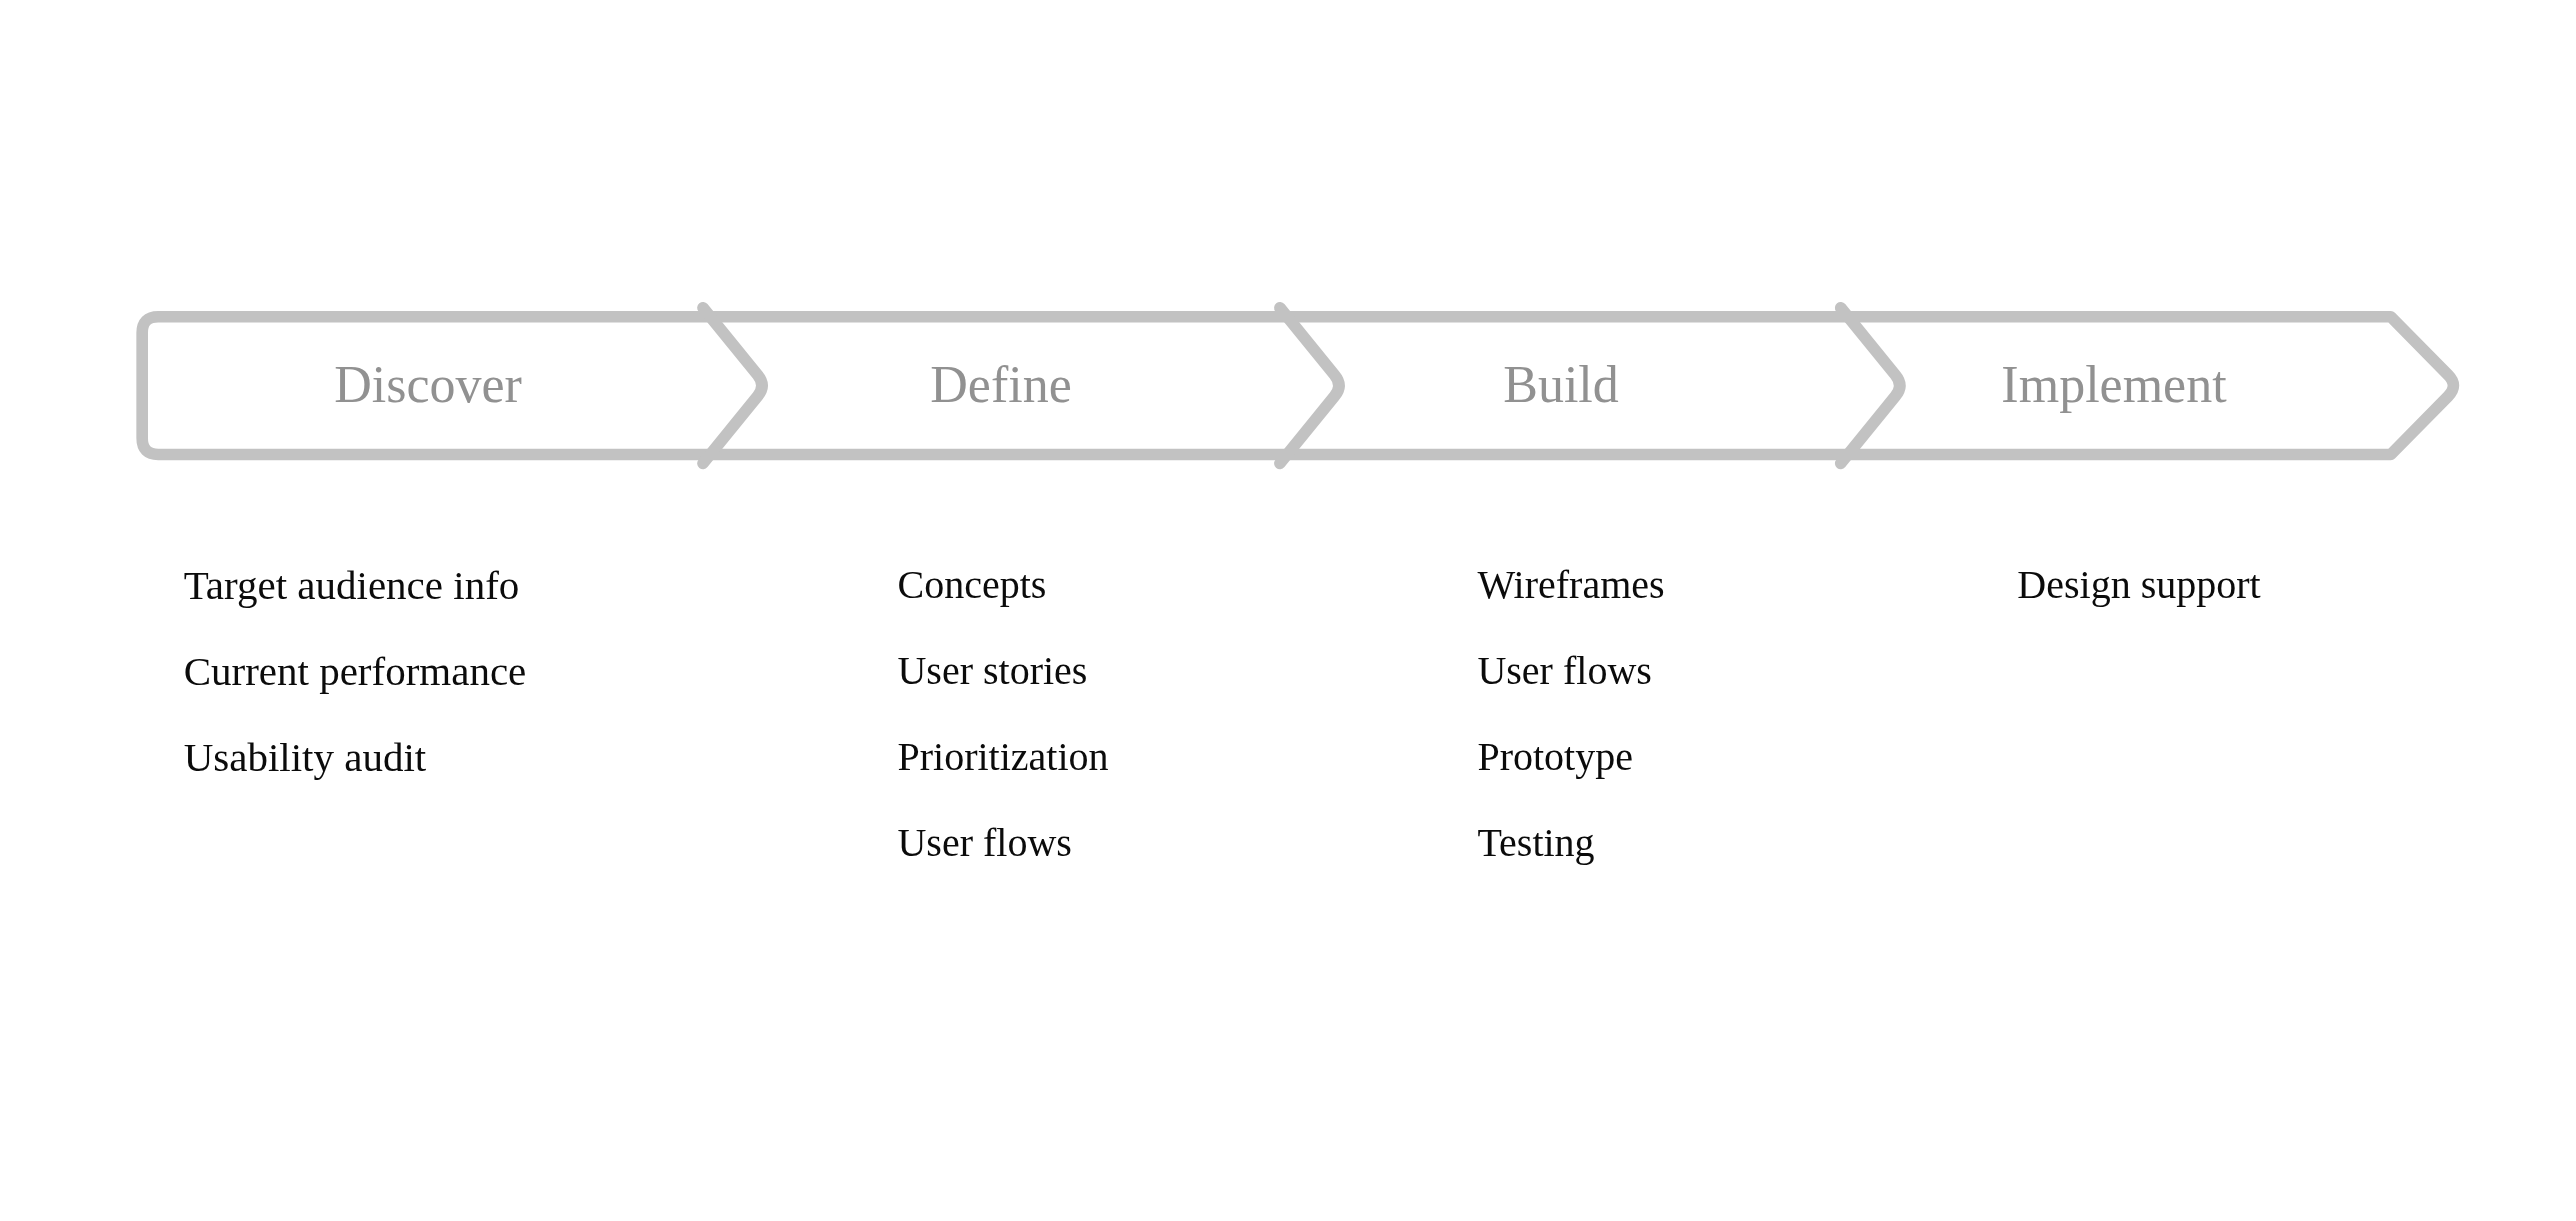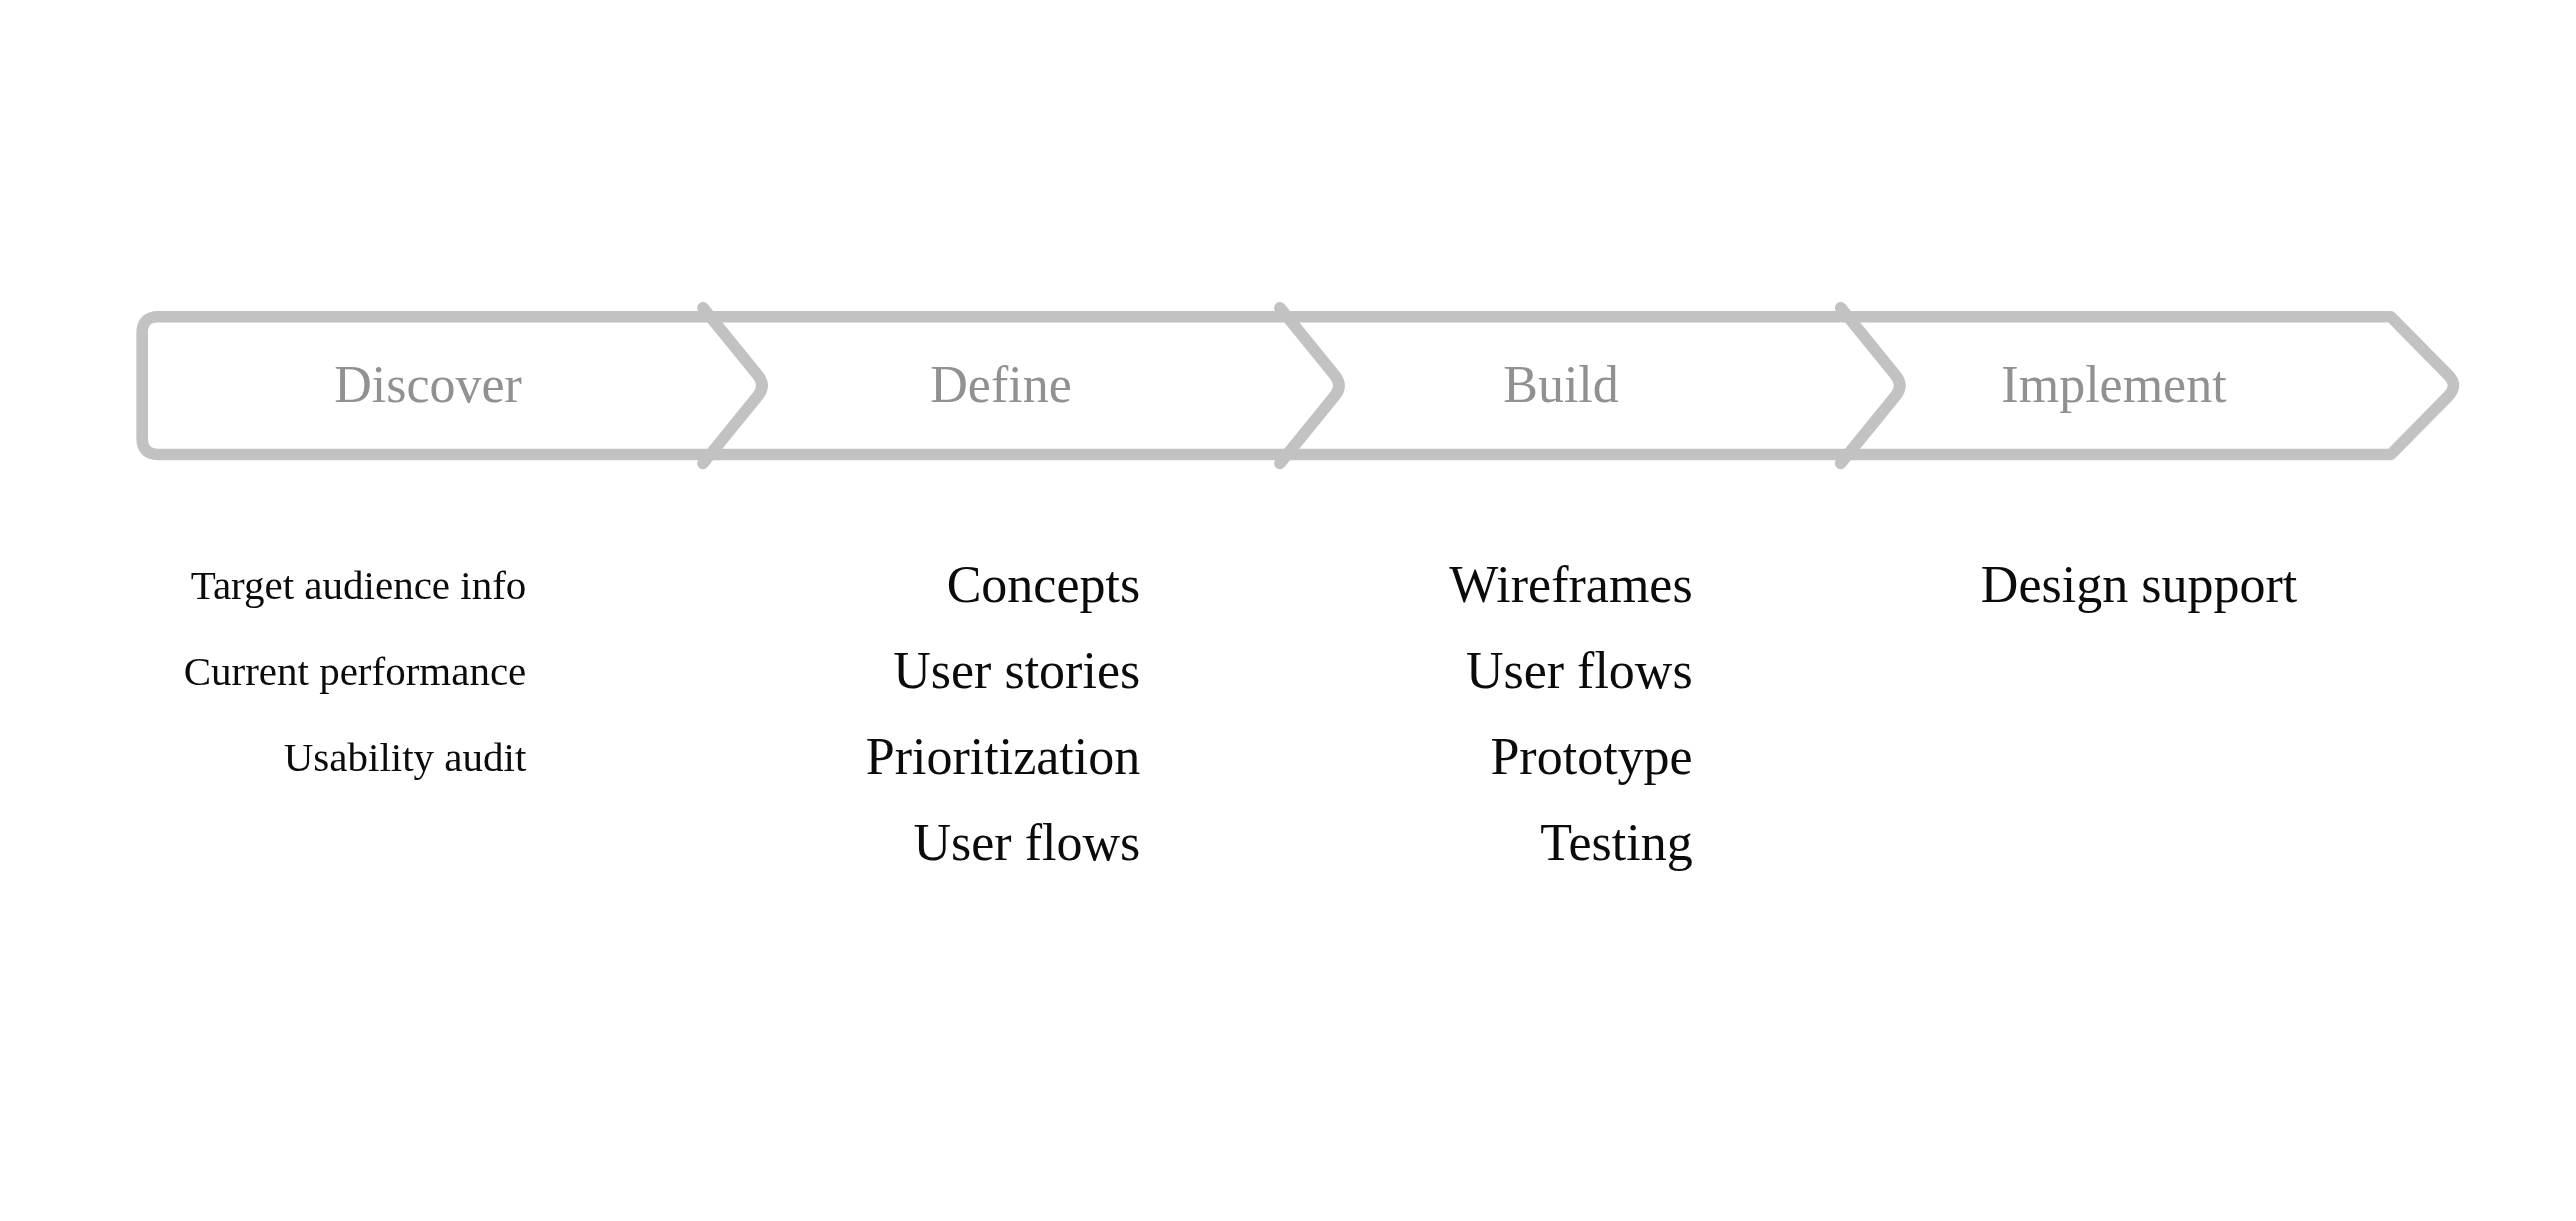--- a/index.html
+++ b/index.html
@@ -46,26 +46,26 @@
     text-align:center;
   }
   .stage-label.l0{left:420px;}
   .stage-label.l1{left:993px;}
   .stage-label.l2{left:1553px;}
   .stage-label.l3{left:2106px;}
   .stage-items{
     position:absolute;
     top:542px;
     transform:translateX(-50%);
-    text-align:right;
+    text-align:left;
     color:var(--item-text);
     white-space:nowrap;
   }
   .stage-items .stage-item{
-    font-size:52px;
+    font-size:40px;
     line-height:86px;
   }
   .stage-items.c0{left:347px;}
   .stage-items.c0 .stage-item{font-size:41px;}
   .stage-items.c1{left:995px;}
   .stage-items.c2{left:1563px;font-family:Liberation Serif, serif;}
   .stage-items.c3{left:2131px;}
 </style>
 </head>
 <body>

